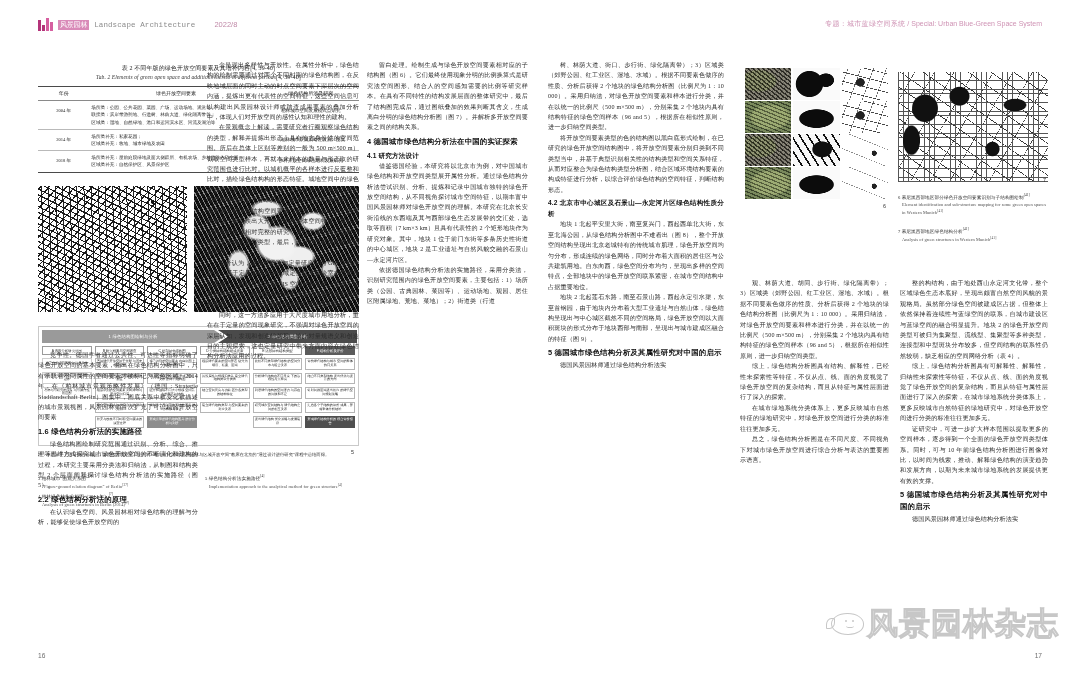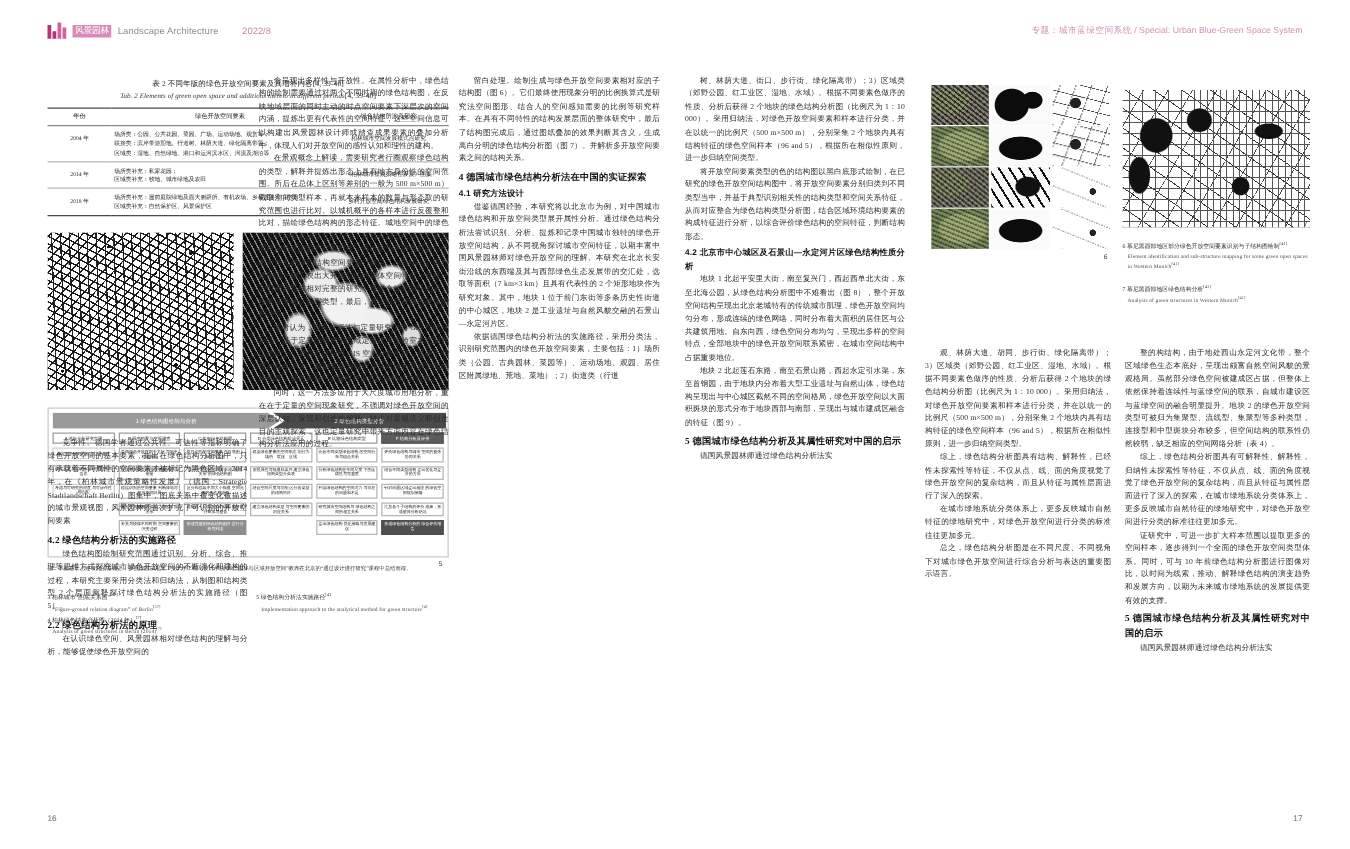--- a/index.html
+++ b/index.html
@@ -27,21 +27,21 @@
   .logo-mark i:nth-child(1) { height: 11px; }
   .logo-mark i:nth-child(2) { height: 6px; }
   .logo-mark i:nth-child(3) { height: 13px; background: #d65fa0; }
   .logo-mark i:nth-child(4) { height: 9px; background: #d65fa0; }
   .logo-cn {
     font-family: "Liberation Sans", sans-serif;
     font-size: 7px; color: #b4347a; letter-spacing: -0.2px;
     background: #d98ab8; color: #fff; padding: 1px 2px; line-height: 8px;
   }
   .logo-en {
-    font-family: Liberation Sans, sans-serif;
+    font-family: Liberation Mono, monospace;
     font-size: 7.5px; color: #8c8c8c; letter-spacing: .1px;
   }
   .issue {
     font-family: "Liberation Sans", sans-serif;
     font-size: 7.5px; color: #c08aa8; margin-left: 14px;
   }
   .runhead-right {
     position: absolute; right: 38px; top: 1px;
     font-family: "Liberation Sans", sans-serif;
     font-size: 7px; color: #cf93b4; white-space: nowrap;
@@ -52,21 +52,21 @@
   .col {
     position: absolute;
     font-size: 6.1px;
     line-height: 10.4px;
     color: #2b2b2b;
     text-align: justify;
     letter-spacing: .15px;
   }
   .col p { text-indent: 12px; margin: 0; }
   h3.sec {
-    font-family: Liberation Serif, serif;
+    font-family: Liberation Sans, sans-serif;
     font-size: 7.4px; font-weight: bold; color: #111;
     line-height: 12px; margin: 3px 0 1px;
     letter-spacing: .2px;
   }
   h4.sub {
     font-family: "Liberation Sans", sans-serif;
     font-size: 6.6px; font-weight: bold; color: #111;
     line-height: 11px; margin: 2px 0 0;
   }
 
@@ -475,21 +475,21 @@
     <span class="cn"><span>6 慕尼黑西部地区部分绿色开放空间要素识别与子结构图绘制</span><span class="sup">[41]</span></span>
     <span class="en"><span>Element identification and sub-structure mapping for some green open spaces in Western Munich</span><span class="sup">[41]</span></span>
   </div>
   <div class="cap" style="left:898px; top:226px; width:150px;">
     <span class="cn"><span>7 慕尼黑西部地区绿色结构分析</span><span class="sup">[41]</span></span>
     <span class="en"><span>Analysis of green structures in Western Munich</span><span class="sup">[41]</span></span>
   </div>
 
   <div class="col" id="col1">
       <p>竞争性。德国学者通过公共性、可达性等指标明确了绿色开放空间的基本要素，指出在绿色结构分析图中，只有承载着不同属性的空间要素才被标记为黑色区域。2014 年，在《柏林城市景观策略性发展》（德国：Strategie Stadtlandschaft Berlin）图集中，图底关系中被变化被描述的城市景观视图，风景园林师首次扩充了可识别的开放空间要素</p>
-      <h3 class="sec">4.2 绿色结构分析法的实施路径</h3>
+      <h3 class="sec">1.6 绿色结构分析法的实施路径</h3>
       <p>绿色结构图绘制研究范围通过识别、分析、综合、推理等思维方式探究城市绿色开放空间的不断演化和建构的过程，本研究主要采用分类法和归纳法，从制图和结构类型 2 个层面阐释探讨绿色结构分析法的实施路径（图 5）。</p>
       <h3 class="sec">2.2 绿色结构分析法的原理</h3>
       <p>在认识绿色空间、风景园林相对绿色结构的理解与分析，能够促使绿色开放空间的</p>
     </div>
   <div class="col" id="col2">
       <p>念呈现出多样性与开放性。在属性分析中，绿色结构的绘制需要通过对两个不同时期的绿色结构图，在反映地域层面的同时主动的时点空间要素下深层次的空间内涵，提炼出更有代表性的空间特征，这些空间信息可以构建出风景园林设计师或踏查成果要素的叠加分析中，体现人们对开放空间的感性认知和理性的建构。</p>
       <p>在景观概念上解读，需要研究者行圈观察绿色结构的类型，解释并提炼出形态上具有地方身份性的空间范围。所后在总体上区别等差别的一般为 500 m×500 m）截取空间类型样本，再就本来样本的数量与形态取的研究范围也进行比对。以城机概平的各样本进行反覆整和比对，描绘绿色结构构的形态特征。城地空间中的绿色开放空间要素的交互和与这，将具有相似结构形态和共同空间特征的若干样本归类。将出归为不同类型的一个基本单元的绿色结构空间要素（德语：Induktion）进而绘制成一幅反映出大开放空间的具体空间特征，就在一定时期内形成相对完整的研究，通过个体空间认知进一步验证并确认所有类型，最后，通过对已获得的整体的相关性。</p>
       <p>笔者认为，现角分析法与定量研究中的 GIS 空间分析法，基于定量的研究中区域定量技术实验室本空间界定基础上，同时可以利用 GIS 空间分析手段，是基于明显的样本不大、规则复杂的城市方法对绿色开放空间结构构程，就是具有一定规模与地方区域特征的要素。</p>
       <p>同时，这一方法多应用于大尺度城市用地分析，重在在于定量的空间现象研究，不强调对绿色开放空间的深层认知，发现和创造性解释。缺少对量规语义和创造目的主观探索，这也定量研究中带来方面内容在绿色结构分析法应用的过程。</p>
     </div>
@@ -516,17 +516,27 @@
       <p>总之，绿色结构分析图是在不同尺度、不同视角下对城市绿色开放空间进行综合分析与表达的重要图示语言。</p>
     </div>
   <div class="col" id="col6">
       <p>整的构结构，由于地处西山永定河文化带，整个区域绿色生态本底好，呈现出颇富自然空间风貌的景观格局。虽然部分绿色空间被建成区占据，但整体上依然保持着连续性与蓝绿空间的联系，自城市建设区与蓝绿空间的融合明显提升。地块 2 的绿色开放空间类型可被归为集聚型、流线型、集聚型等多种类型，连接型和中型斑块分布较多，但空间结构的联系性仍然较弱，缺乏相应的空间网络分析（表 4）。</p>
       <p>综上，绿色结构分析图具有可解释性、解释性，归纳性未探索性等特征，不仅从点、线、面的角度视觉了绿色开放空间的复杂结构，而且从特征与属性层面进行了深入的探索，在城市绿地系统分类体系上，更多反映城市自然特征的绿地研究中，对绿色开放空间进行分类的标准往往更加多元。</p>
       <p>证研究中，可进一步扩大样本范围以提取更多的空间样本，逐步得到一个全面的绿色开放空间类型体系。同时，可与 10 年前绿色结构分析图进行图像对比，以时间为线索，推动、解释绿色结构的演变趋势和发展方向，以期为未来城市绿地系统的发展提供更有效的支撑。</p>
       <h3 class="sec">5 德国城市绿色结构分析及其属性研究对中国的启示</h3>
       <p>德国风景园林师通过绿色结构分析法实</p>
     </div>
 
+  <div class="watermark">
+    <span class="wm-whale">
+      <span class="body"></span>
+        <span class="tail"></span>
+      <span class="eye"></span>
+        <span class="eye eye2"></span>
+        <span class="smile"></span>
+    </span>
+    <span class="wm-text">风景园林杂志</span>
+  </div>
 
   <span class="folio l">16</span>
   <span class="folio r">17</span>
 
 </div>
 
 </body></html>

